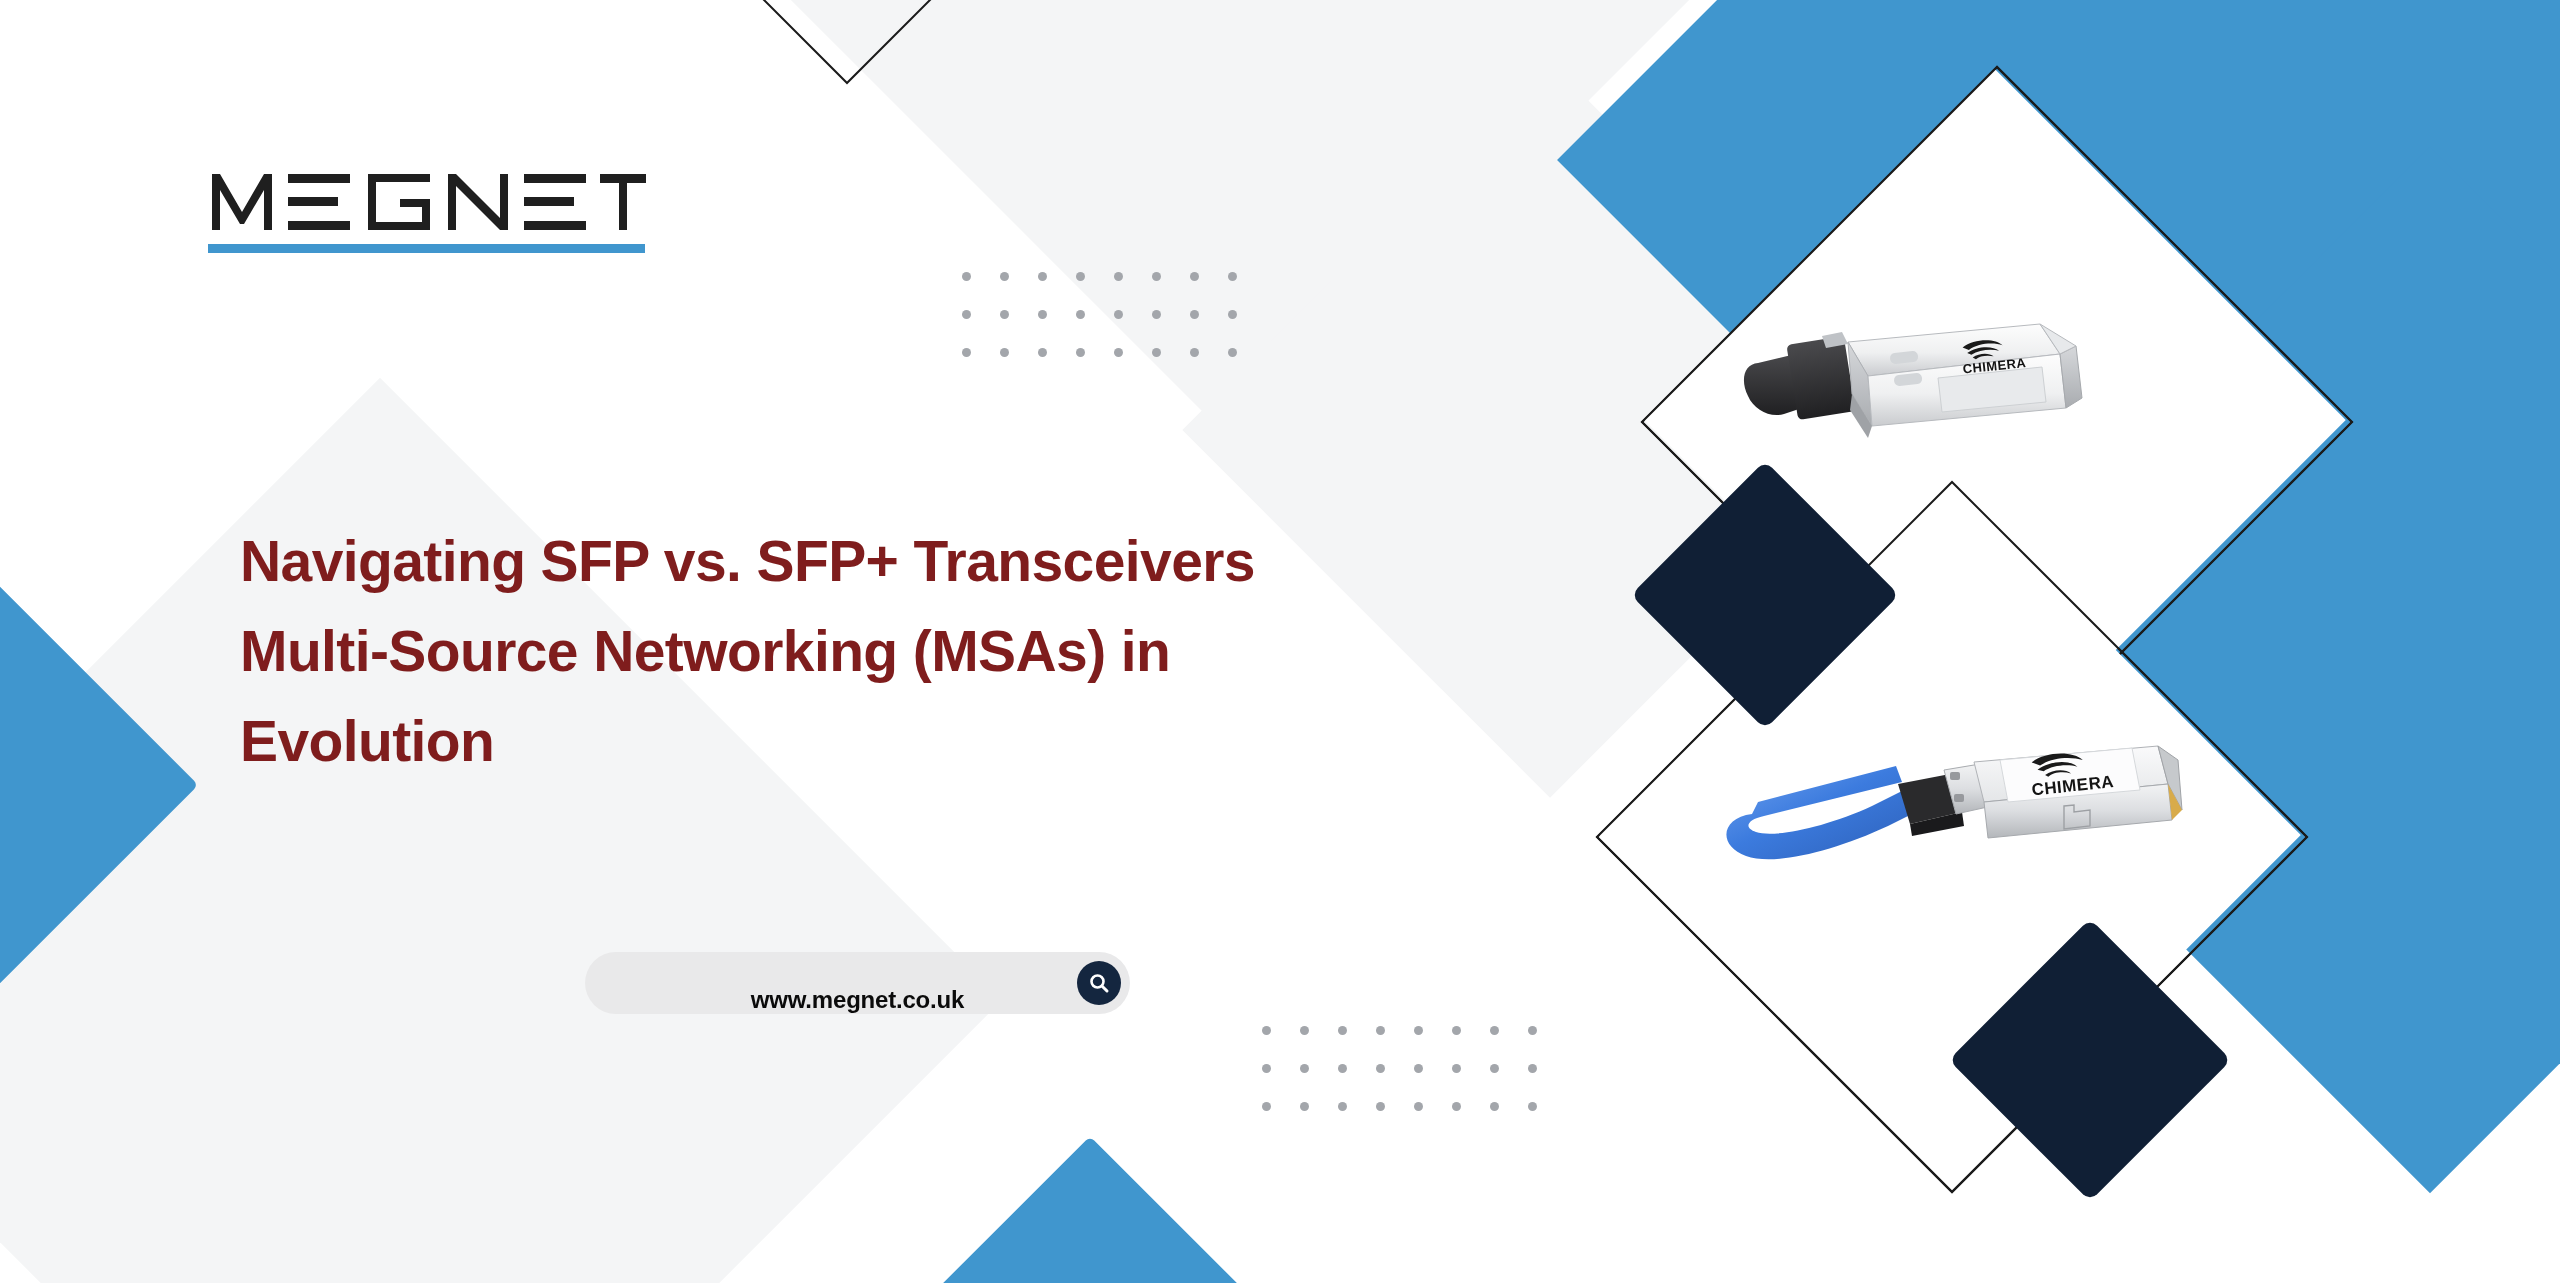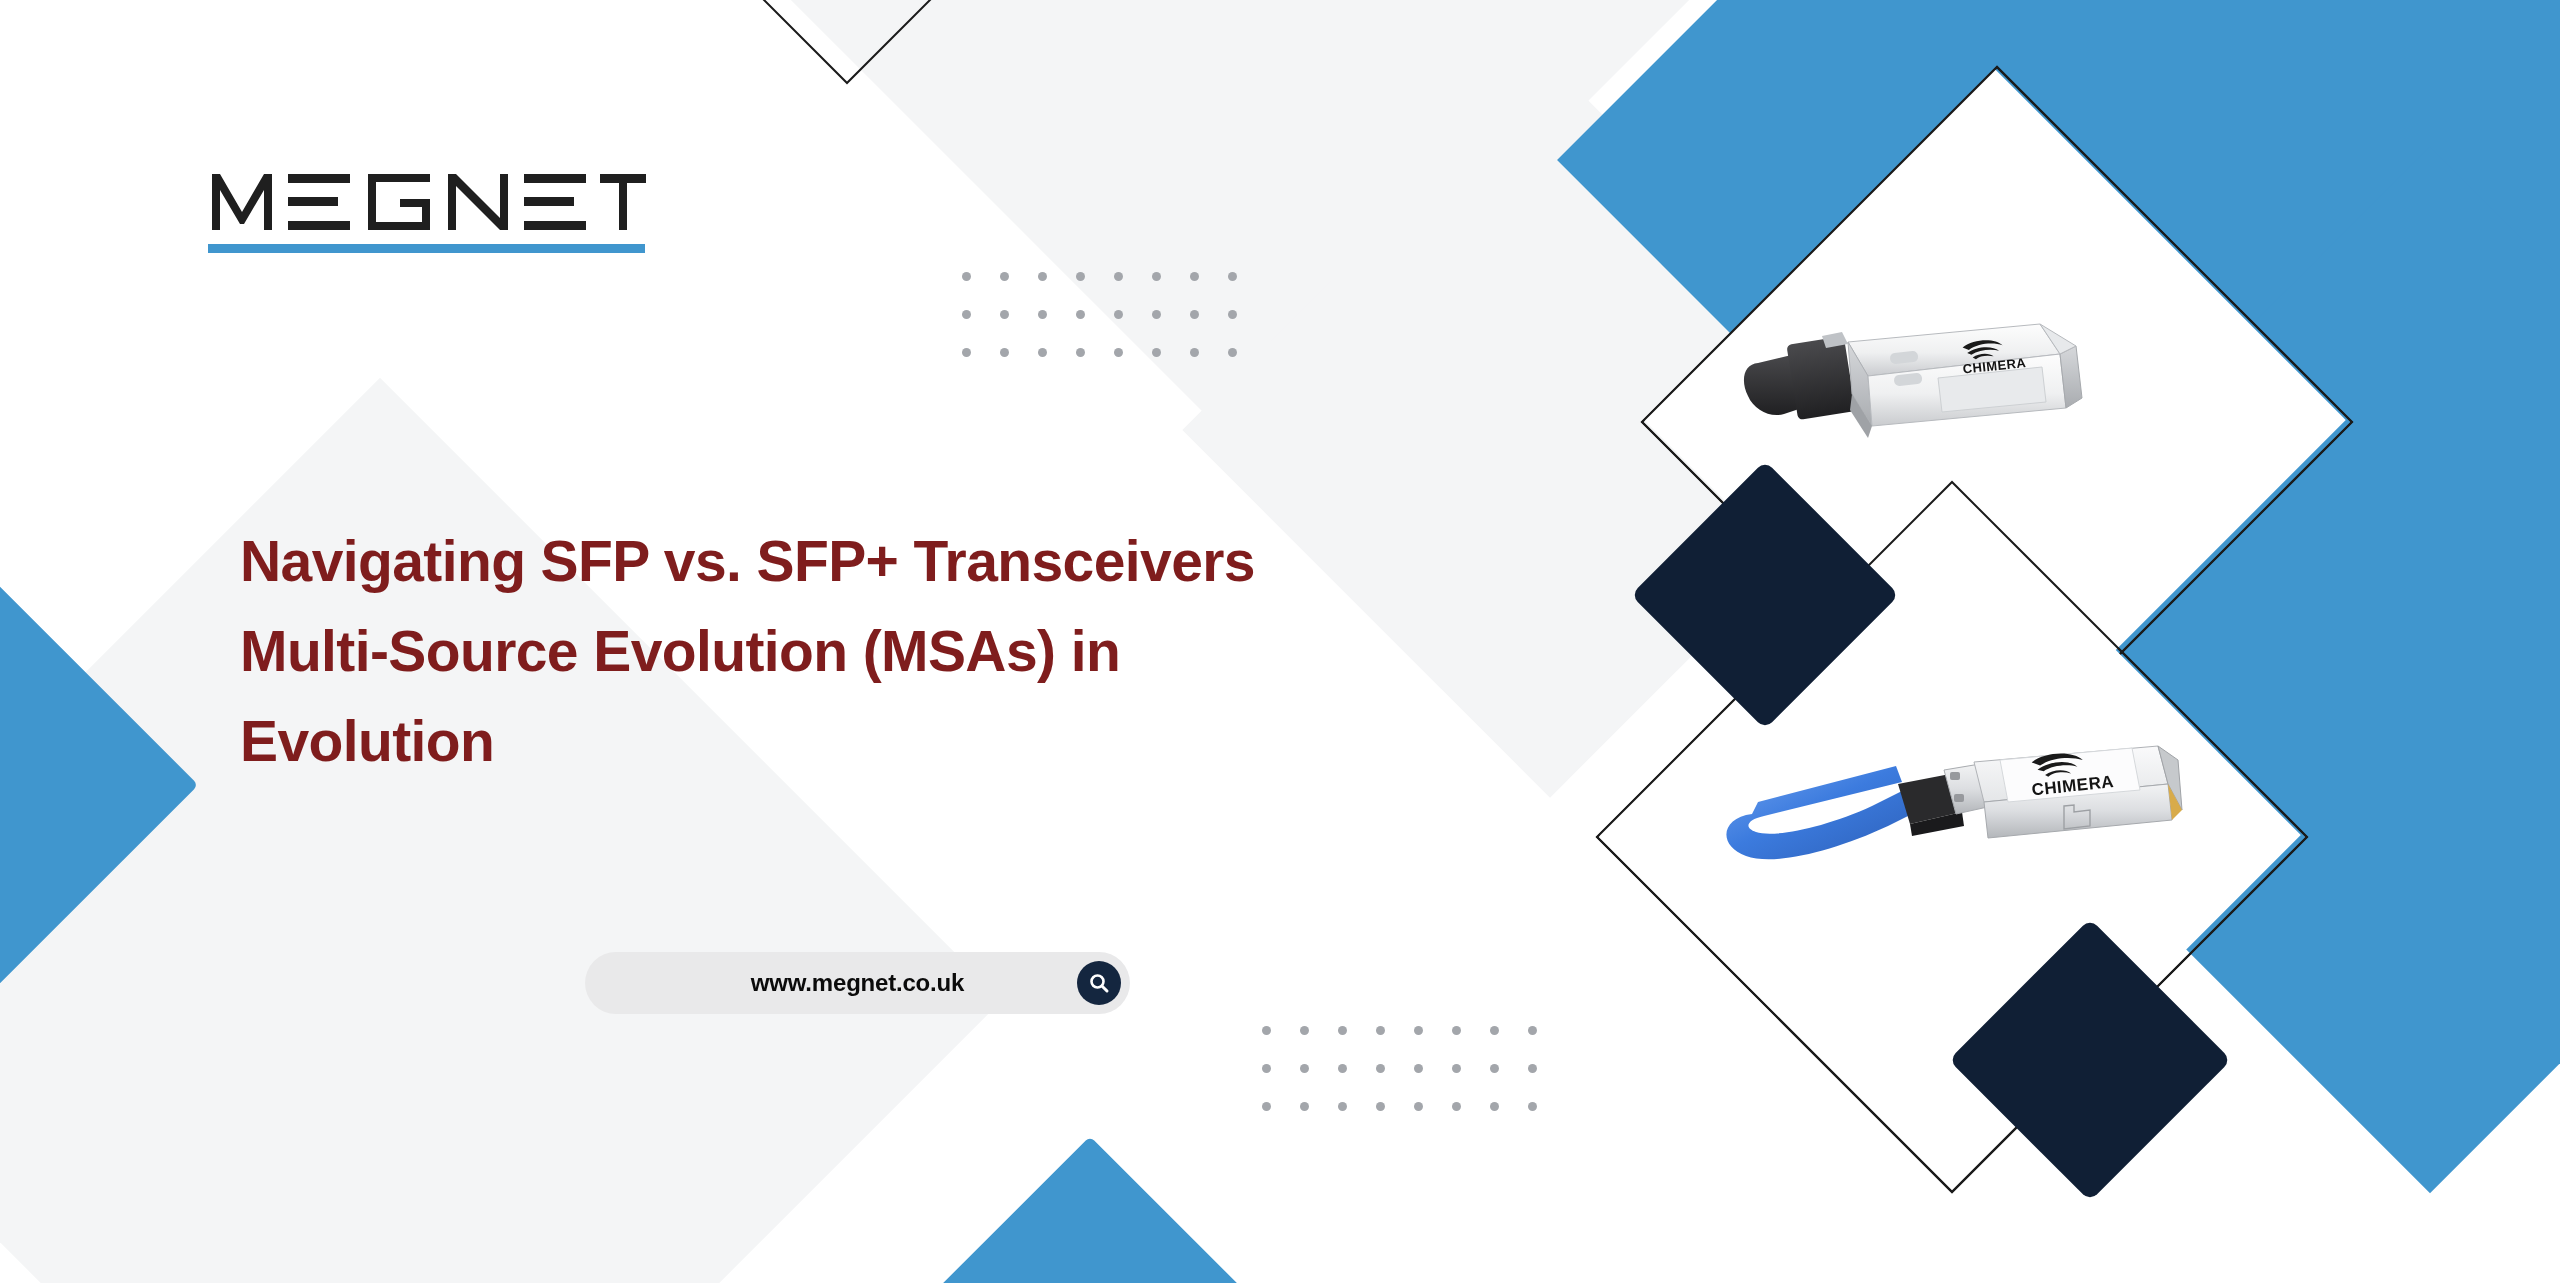--- a/index.html
+++ b/index.html
@@ -79,21 +79,21 @@
   
   #url-pill {
     position: absolute;
     left: 585px;
     top: 952px;
     width: 545px;
     height: 62px;
     background: #E9E9EA;
     border-radius: 31px;
     display: flex;
-    align-items: center;
+    align-items: flex-end;
     justify-content: center;
   }
   #url-text {
     font-size: 24px;
     font-weight: 700;
     color: #0b0b0b;
     letter-spacing: -0.2px;
   }
   #search-btn {
     position: absolute;
@@ -176,21 +176,21 @@
       <rect x="316" y="49" width="62" height="9" fill="#1F1F1F"></rect>
 
       <rect x="392" y="2" width="46" height="9" fill="#1F1F1F"></rect>
       <rect x="411" y="2" width="8" height="56" fill="#1F1F1F"></rect>
     </svg>
     <div id="logo-underline"></div>
   </div>
 
   <h1 id="headline">
     <span class="ln">Navigating SFP vs. SFP+ Transceivers</span>
-    <span class="ln">Multi-Source Evolution (MSAs) in</span>
+    <span class="ln">Multi-Source Networking (MSAs) in</span>
     <span class="ln">Evolution</span>
   </h1>
 
   <div id="url-pill">
     <span id="url-text">www.megnet.co.uk</span>
     <button id="search-btn">
       <svg width="24" height="24" viewBox="0 0 24 24">
         <circle cx="10.5" cy="10.5" r="6" fill="none" stroke="#ffffff" stroke-width="2.6"></circle>
         <line x1="15.2" y1="15.2" x2="20" y2="20" stroke="#ffffff" stroke-width="3" stroke-linecap="round"></line>
       </svg>

